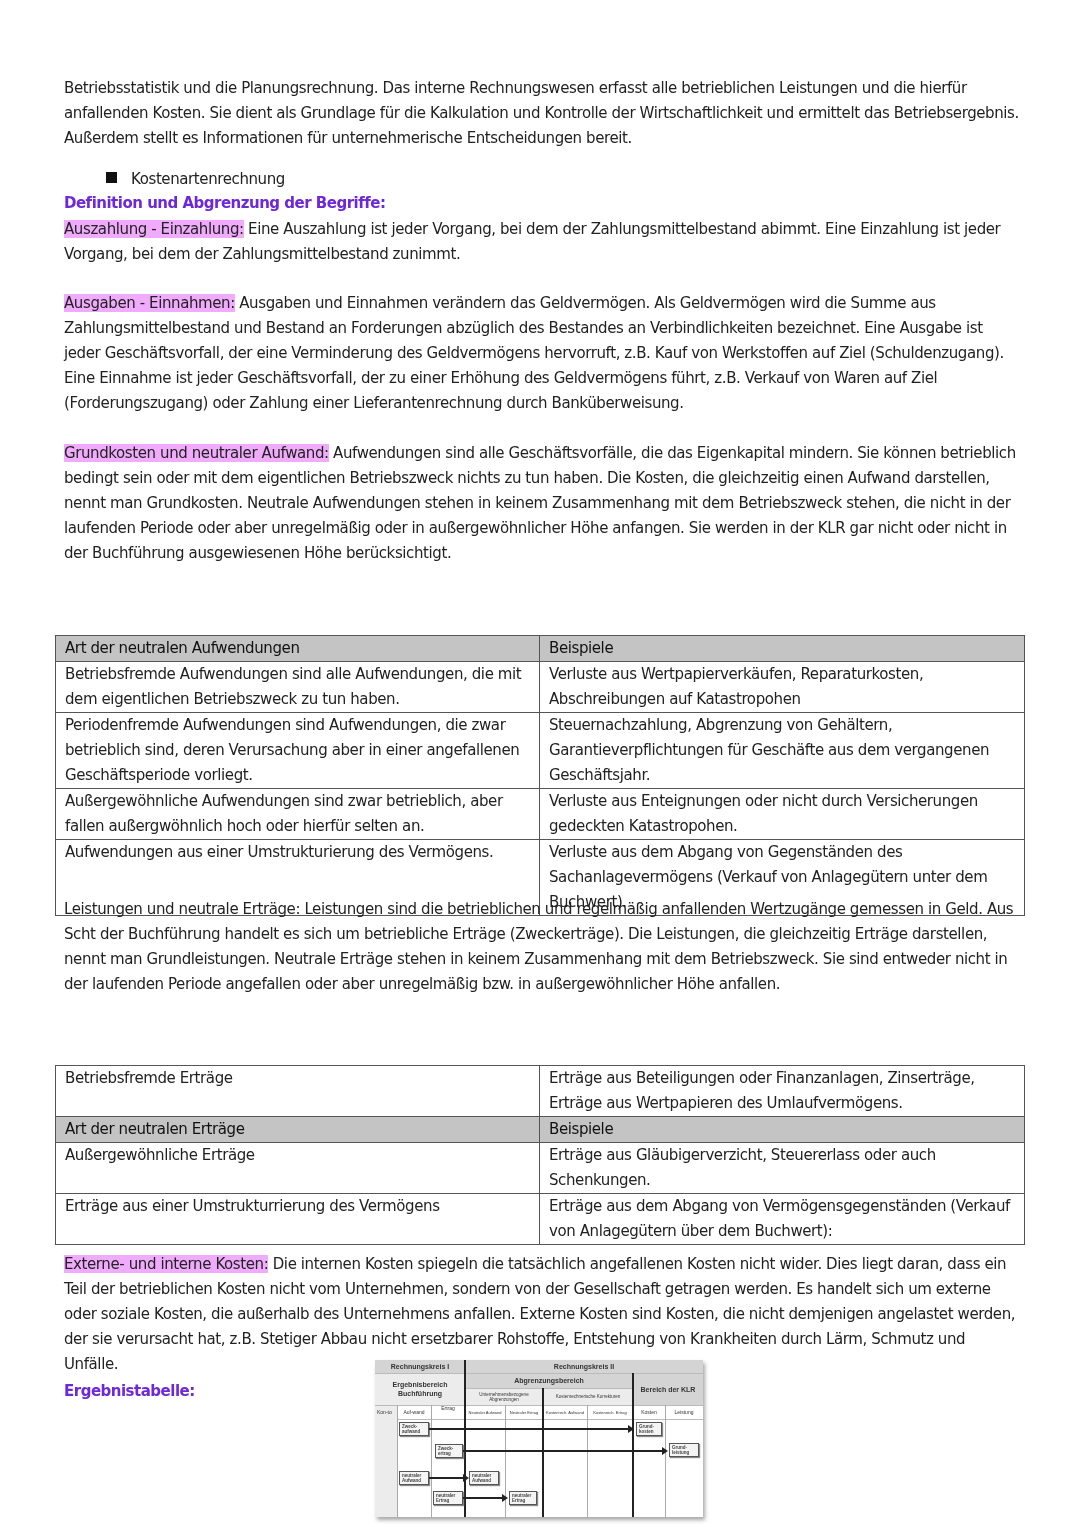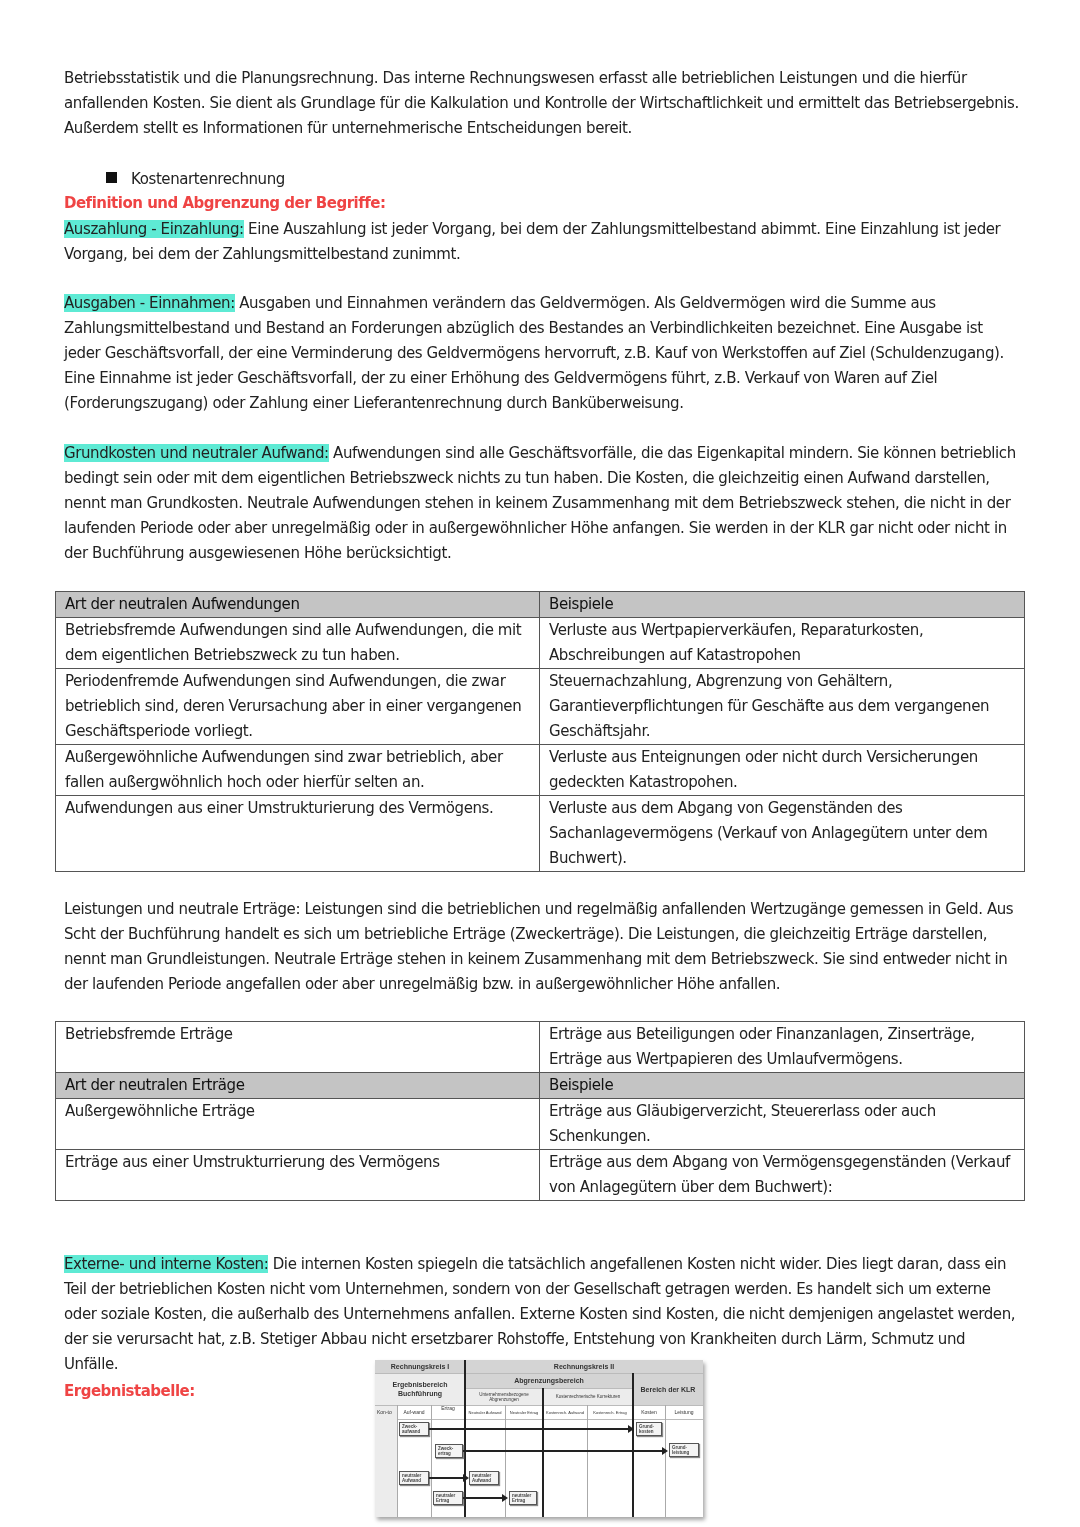--- a/index.html
+++ b/index.html
@@ -2,25 +2,25 @@
 <html><head>
 <meta charset="utf-8">
 <style>
   html, body { margin: 0; padding: 0; background: #ffffff; }
   body {
     width: 1080px; height: 1527px; position: relative; overflow: hidden;
     font-family: "DejaVu Sans", sans-serif; color: #222;
     font-size: 15px; letter-spacing: -0.4px;
   }
   .para { position: absolute; left: 64px; width: 956px; line-height: 25px; margin: 0; }
-  .hl { background: #5eead4; }
+  .hl { background: #f0abfc; }
   .bullet { position: absolute; left: 106px; top: 168px; line-height: 22px; }
   .bullet .sq { display: inline-block; width: 11px; height: 11px; background: #111; margin-right: 14px; vertical-align: 1px; }
-  .heading { position: absolute; left: 64px; font-weight: bold; line-height: 22px; color: #ef4444; letter-spacing: -0.5px; }
-  table.tbl { position: absolute; left: 55px; width: 970px; border-collapse: collapse; table-layout: fixed; }
+  .heading { position: absolute; left: 64px; font-weight: bold; line-height: 22px; color: #6d28d9; letter-spacing: -0.5px; }
+  table.tbl { position: absolute; left: 55px; width: 970px; border-collapse: collapse; table-layout: fixed; margin-top: 44px; }
   table.tbl th, table.tbl td {
     border: 1.3px solid #555; padding: 0 9px; text-align: left; vertical-align: top;
     line-height: 25px; font-weight: normal;
   }
   table.tbl th { background: #c4c4c4; color: #111; }
   table.tbl col.c1 { width: 484px; }
   
   .diagram { position: absolute; left: 375px; top: 1360px; width: 328px; height: 157px;
     box-shadow: 2px 3px 4px rgba(0,0,0,0.35); background: #fff; font-family: "Liberation Sans", sans-serif; letter-spacing: 0; color: #333; }
   .dg-cell { position: absolute; box-sizing: border-box; display: flex; align-items: center; justify-content: center; text-align: center; font-size: 6px; line-height: 7px; font-weight: bold; }
@@ -29,21 +29,21 @@
   .vline { position: absolute; top: 0; width: 1px; background: #aaa; }
   .vthick { position: absolute; top: 0; width: 2px; background: #222; }
   .hline { position: absolute; height: 1px; background: #bbb; }
   .dbox { position: absolute; border: 1px solid #555; background: #f4f4f4; box-shadow: 1px 1px 1px #888; font-size: 4.5px; line-height: 5px; padding: 1px 2px; box-sizing: border-box; font-weight: bold; color: #444; }
   .arrow { position: absolute; height: 2px; background: #222; }
   .arrow::after { content: ""; position: absolute; right: -5px; top: -3px; border-left: 6px solid #222; border-top: 4px solid transparent; border-bottom: 4px solid transparent; }
 </style>
 </head>
 <body>
 
-<p class="para" style="top:66px;">Betriebsstatistik und die Planungsrechnung. Das interne Rechnungswesen erfasst alle betrieblichen Leistungen und die hierfür anfallenden Kosten. Sie dient als Grundlage für die Kalkulation und Kontrolle der Wirtschaftlichkeit und ermittelt das Betriebsergebnis. Außerdem stellt es Informationen für unternehmerische Entscheidungen bereit.</p>
+<p class="para" style="top:76px;">Betriebsstatistik und die Planungsrechnung. Das interne Rechnungswesen erfasst alle betrieblichen Leistungen und die hierfür anfallenden Kosten. Sie dient als Grundlage für die Kalkulation und Kontrolle der Wirtschaftlichkeit und ermittelt das Betriebsergebnis. Außerdem stellt es Informationen für unternehmerische Entscheidungen bereit.</p>
 
 <div class="bullet">
   <span class="sq"></span><span>Kostenartenrechnung</span>
 </div>
 
 <div class="heading" style="top:192px;">Definition und Abgrenzung der Begriffe:</div>
 
 <p class="para" style="top:217px;"><span class="hl">Auszahlung - Einzahlung:</span><span> Eine Auszahlung ist jeder Vorgang, bei dem der Zahlungsmittelbestand abimmt. Eine Einzahlung ist jeder Vorgang, bei dem der Zahlungsmittelbestand zunimmt.</span></p>
 
 <p class="para" style="top:291px;"><span class="hl">Ausgaben - Einnahmen:</span><span> Ausgaben und Einnahmen verändern das Geldvermögen. Als Geldvermögen wird die Summe aus Zahlungsmittelbestand und Bestand an Forderungen abzüglich des Bestandes an Verbindlichkeiten bezeichnet. Eine Ausgabe ist jeder Geschäftsvorfall, der eine Verminderung des Geldvermögens hervorruft, z.B. Kauf von Werkstoffen auf Ziel (Schuldenzugang). Eine Einnahme ist jeder Geschäftsvorfall, der zu einer Erhöhung des Geldvermögens führt, z.B. Verkauf von Waren auf Ziel (Forderungszugang) oder Zahlung einer Lieferantenrechnung durch Banküberweisung.</span></p>
@@ -58,21 +58,21 @@
   <tbody>
       <tr>
     <th>Art der neutralen Aufwendungen</th>
     <th>Beispiele</th>
   </tr>
   <tr>
     <td>Betriebsfremde Aufwendungen sind alle Aufwendungen, die mit dem eigentlichen Betriebszweck zu tun haben.</td>
     <td>Verluste aus Wertpapierverkäufen, Reparaturkosten, Abschreibungen auf Katastropohen</td>
   </tr>
   <tr>
-    <td>Periodenfremde Aufwendungen sind Aufwendungen, die zwar betrieblich sind, deren Verursachung aber in einer vergangenen Geschäftsperiode vorliegt.</td>
+    <td>Periodenfremde Aufwendungen sind Aufwendungen, die zwar betrieblich sind, deren Verursachung aber in einer angefallenen Geschäftsperiode vorliegt.</td>
     <td>Steuernachzahlung, Abgrenzung von Gehältern, Garantieverpflichtungen für Geschäfte aus dem vergangenen Geschäftsjahr.</td>
   </tr>
   <tr>
     <td>Außergewöhnliche Aufwendungen sind zwar betrieblich, aber fallen außergwöhnlich hoch oder hierfür selten an.</td>
     <td>Verluste aus Enteignungen oder nicht durch Versicherungen gedeckten Katastropohen.</td>
   </tr>
   <tr>
     <td>Aufwendungen aus einer Umstrukturierung des Vermögens.</td>
     <td>Verluste aus dem Abgang von Gegenständen des Sachanlagevermögens (Verkauf von Anlagegütern unter dem Buchwert).</td>
   </tr>

